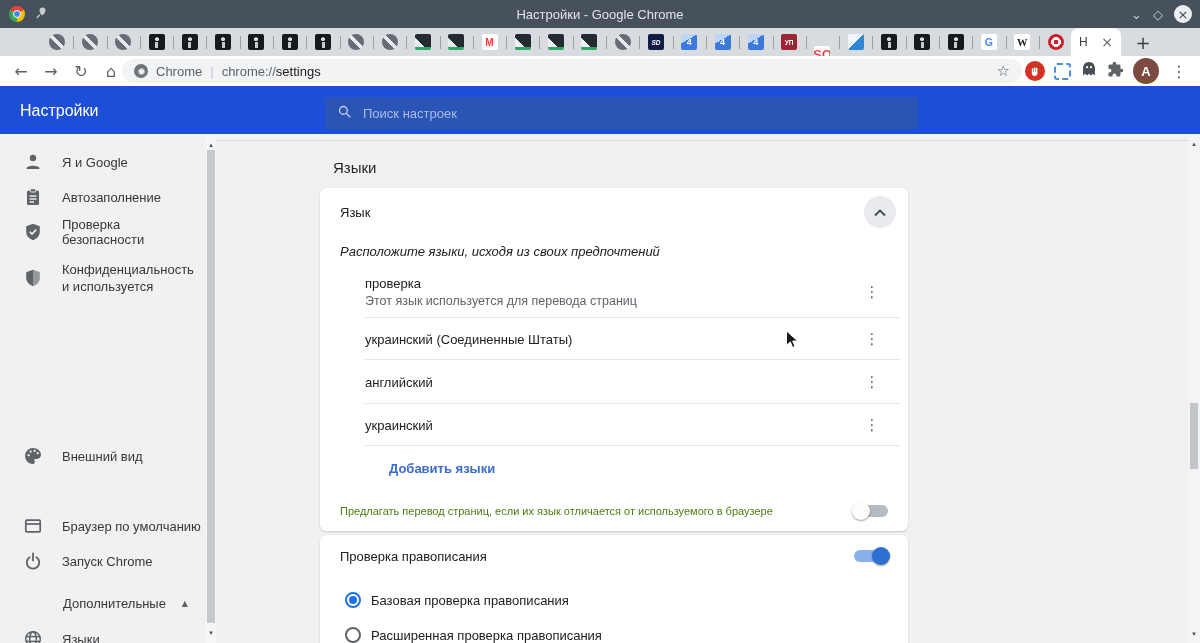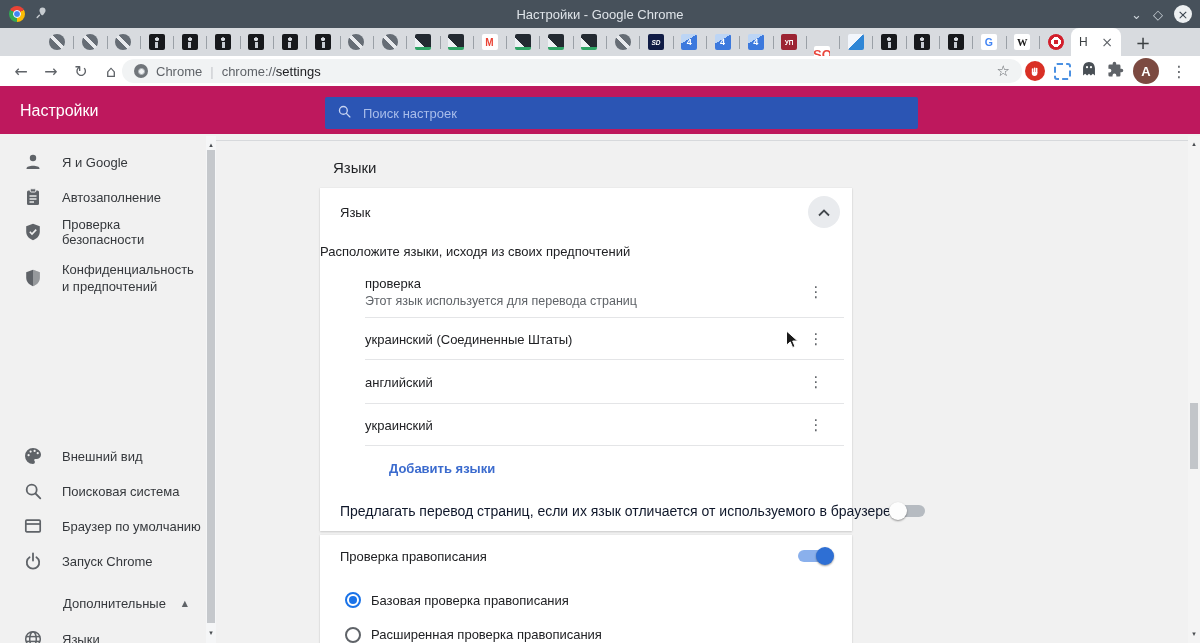--- a/index.html
+++ b/index.html
@@ -64,21 +64,21 @@
   .url-host { color:#202124; }
   .omni-star { margin-left:auto; font-size:15px; color:#5f6368; }
   .ext-icons { position:absolute; right:10px; top:0; height:30px; display:flex; align-items:center; gap:9px; }
   .ext-adblock { width:20px; height:20px; border-radius:50%; background:#d93025; display:flex; align-items:center; justify-content:center; }
   .ext-shot { width:17px; height:17px; border:2px dashed #4a90e2; border-radius:3px; }
   .avatar { width:26px; height:26px; border-radius:50%; background:#7c4a41; color:#fff; font-size:13px; font-weight:bold;
     display:flex; align-items:center; justify-content:center; }
   .menu-dots { font-size:16px; color:#5f6368; padding:0 3px; }
 
   
-  .blue-header { position:absolute; left:0; top:86px; width:1200px; height:48px; background:#be185d; }
+  .blue-header { position:absolute; left:0; top:86px; width:1200px; height:48px; background:#1d4ed8; }
   .header-title { position:absolute; left:20px; top:0; height:50px; display:flex; align-items:center; color:#fff; font-size:16px; }
   .search-box { position:absolute; left:325px; top:11px; width:593px; height:32px; background:#2b55b4;
     border-radius:2px; display:flex; align-items:center; padding:0 12px; }
   .search-input { flex:1; margin-left:11px; background:transparent; border:none; outline:none;
     font-family:"Liberation Sans", sans-serif; font-size:13px; color:#e3eafc; }
   .search-input::placeholder { color:#a9bdea; }
 
   
   .sidebar { position:absolute; left:0; top:136px; width:206px; height:507px; }
   .side-item { position:absolute; left:0; width:206px; height:34px; display:flex; align-items:center;
@@ -88,46 +88,46 @@
   .side-icon { width:20px; height:20px; flex:none; display:flex; align-items:center; justify-content:center; }
   .side-item.advanced { justify-content:center; }
   .adv-chevron { position:absolute; right:18px; font-size:8px; color:#5f6368; }
   .side-scrollbar { position:absolute; left:206px; top:136px; width:10px; height:507px; background:#f5f6f7; }
   .side-scrollbar .sb-thumb { position:absolute; left:1px; top:14px; width:8px; height:473px; background:#c5c8cc; }
   .sb-arrow { position:absolute; left:0; width:10px; text-align:center; font-size:7px; color:#4a4e52; }
 
   
   .content-divider { position:absolute; left:216px; top:140px; width:972px; height:1px; background:#d7d9dc; }
   .section-title { position:absolute; left:333px; top:159px; font-size:15px; color:#1f2124; }
-  .card { position:absolute; left:320px; width:532px; background:#fff; border-radius:0;
+  .card { position:absolute; left:320px; width:588px; background:#fff; border-radius:6px;
     box-shadow:0 1px 2px rgba(0,0,0,.15), 0 0 1px rgba(0,0,0,.1); }
   .card1 { top:188px; height:343px; }
   .card2 { top:535px; height:160px; }
   .row-label { font-size:13px; color:#202124; }
   .header-row { height:48px; display:flex; align-items:center; padding:0 12px 0 20px; }
   .expand-btn { margin-left:auto; width:32px; height:32px; border-radius:50%; background:#e9ebee; border:none;
     display:flex; align-items:center; justify-content:center; cursor:pointer; }
-  .instruction-row { height:30px; display:flex; align-items:center; font-size:13px; color:#202124; }
+  .instruction-row { height:30px; display:flex; align-items:center; padding-left:20px; font-size:13px; color:#202124;font-style:italic; }
   .lang-row { position:relative; display:flex; align-items:center; padding:0 24px 0 45px; }
   .lang-row::after { content:''; position:absolute; left:45px; right:8px; bottom:0; height:1px; background:#e4e5e7; }
   .lang-row .kebab { margin-left:auto; width:24px; text-align:center; font-size:15px; color:#5f6368; }
   .lang-name { font-size:13px; color:#202124; }
   .lang-desc { font-size:12.5px; color:#5f6368; margin-top:3px; }
   .add-row { height:44px; display:flex; align-items:center; padding-left:45px;margin-left:24px; }
   .add-link { font-size:13px; font-weight:600; color:#3b6bce; cursor:pointer; }
   .toggle-row { height:41px; display:flex; align-items:center; padding:0 20px; }
-  .toggle-label { font-size:14px; color:#0f172a; white-space:nowrap; }
+  .toggle-label { font-size:11px; color:#4d7c0f; white-space:nowrap; }
   .toggle { position:relative; margin-left:auto; width:34px; height:12px; border-radius:8px; flex:none; }
   .toggle .knob { position:absolute; top:-3px; width:18px; height:18px; border-radius:50%; box-shadow:0 1px 2px rgba(0,0,0,.4); }
   .toggle.off { background:#b6bbc1; }
   .toggle.off .knob { left:-2px; background:#fdfdfd; }
   .toggle.on { background:#8ab0ec; }
   .toggle.on .knob { right:-2px; background:#2e6fd4; }
   .spell-header-row { height:42px; display:flex; align-items:center; padding:0 20px; }
-  .radio-row { display:flex; align-items:flex-start; padding-left:25px; }
+  .radio-row { display:flex; align-items:center; padding-left:25px; }
   .radio-row.r1 { height:38px; margin-top:4px; align-items:center; }
   .radio-row.r2 { margin-top:8px; }
   .radio { width:16px; height:16px; border-radius:50%; flex:none; position:relative; }
   .radio.selected { border:2px solid #1a73e8; }
   .radio.selected::after { content:''; position:absolute; inset:2px; border-radius:50%; background:#1a73e8; }
   .radio.unselected { border:2px solid #5f6368; }
   .radio-texts { margin-left:10px; }
   .radio-label { font-size:13px; color:#202124; }
 
   
@@ -355,44 +355,35 @@
       </span>
     <span class="side-label">Проверка безопасности</span>
   </div>
   <div class="side-item two-line" style="top:116px">
     <span class="side-icon">
         <svg width="20" height="20" viewBox="0 0 20 20">
           <path d="M10 1.8 16.8 4.3 V9.6 c0 4.3-2.9 7.3-6.8 8.6 C6.1 16.9 3.2 13.9 3.2 9.6 V4.3 Z" fill="#5f6368"></path>
           <path d="M10 1.8 16.8 4.3 V9.6 c0 4.3-2.9 7.3-6.8 8.6 Z" fill="#fff" opacity="0.35"></path>
         </svg>
       </span>
-    <span class="side-label">Конфиденциальность и предпочтений</span>
+    <span class="side-label">Конфиденциальность и используется</span>
   </div>
   <div class="side-item" style="top:303px">
     <span class="side-icon">
         <svg width="20" height="20" viewBox="0 0 20 20">
           <path d="M10 2a8 8 0 1 0 0 16c1.1 0 1.9-.9 1.9-2 0-.5-.2-.9-.5-1.3-.5-.6-.1-1.7.8-1.7H14a4.5 4.5 0 0 0 4-4.4C18 5 14.4 2 10 2z" fill="#5f6368"></path>
           <g fill="#f1f1f1">
             <circle cx="5.6" cy="9.2" r="1.1"></circle>
             <circle cx="7.6" cy="5.6" r="1.1"></circle>
             <circle cx="11.6" cy="4.9" r="1.1"></circle>
             <circle cx="14.7" cy="7.2" r="1.1"></circle>
           </g>
         </svg>
       </span>
     <span class="side-label">Внешний вид</span>
-  </div>
-  <div class="side-item" style="top:338px">
-    <span class="side-icon">
-        <svg width="20" height="20" viewBox="0 0 20 20">
-          <circle cx="8.7" cy="8.7" r="5" fill="none" stroke="#5f6368" stroke-width="1.8"></circle>
-          <line x1="12.5" y1="12.5" x2="17.3" y2="17.3" stroke="#5f6368" stroke-width="1.8" stroke-linecap="round"></line>
-        </svg>
-      </span>
-    <span class="side-label">Поисковая система</span>
   </div>
   <div class="side-item" style="top:373px">
     <span class="side-icon">
         <svg width="20" height="20" viewBox="0 0 20 20">
           <rect x="2.8" y="4.2" width="14.4" height="11.6" rx="1" fill="none" stroke="#5f6368" stroke-width="1.7"></rect>
           <line x1="2.8" y1="8" x2="17.2" y2="8" stroke="#5f6368" stroke-width="1.7"></line>
         </svg>
       </span>
     <span class="side-label">Браузер по умолчанию</span>
   </div>

